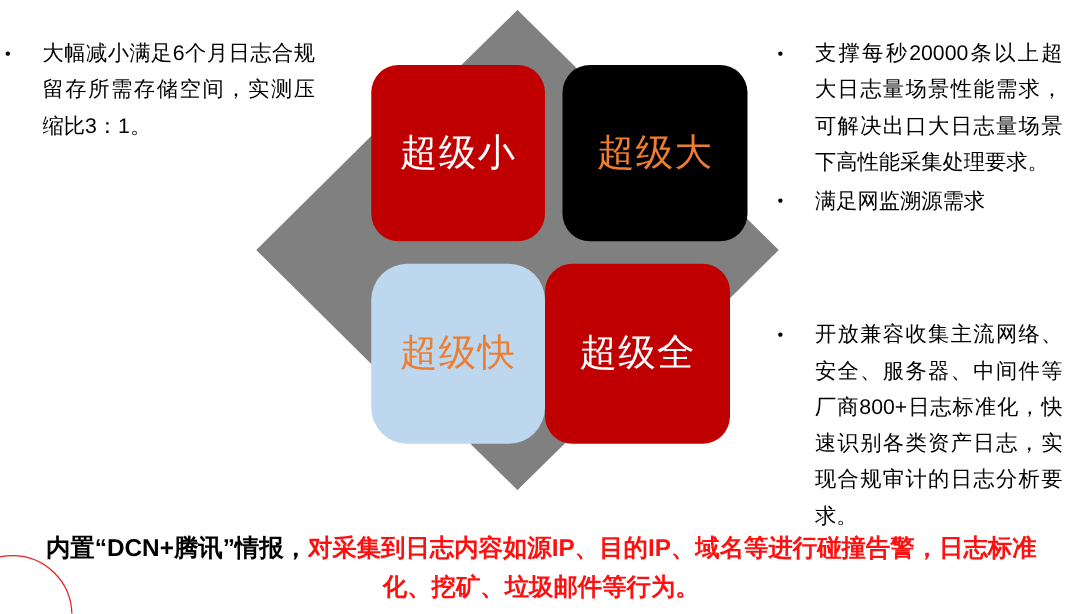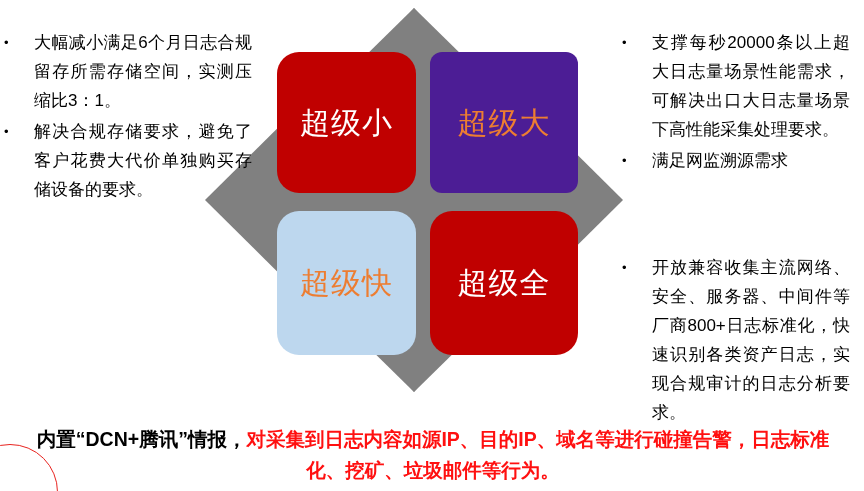--- a/index.html
+++ b/index.html
@@ -40,32 +40,33 @@
   }
 
   
   .card {
     position: absolute;
     border-radius: 22px;
     display: flex;
     align-items: center;
     justify-content: center;
     box-sizing: border-box;
+    margin-left: 20px;
   }
   .card-label {
     font-size: 30px;
     font-weight: normal;
     letter-spacing: 1px;
     line-height: 1;
     white-space: nowrap;
   }
   #card-tl { left: 277px; top:  52px; width: 139px; height: 141px; }
   #card-tr { left: 430px; top:  52px; width: 148px; height: 141px; }
   #card-bl { left: 277px; top: 211px; width: 139px; height: 144px; }
-  #card-br { left: 430px; top: 211px; width: 148px; height: 144px; }
+  #card-br { left: 416px; top: 211px; width: 148px; height: 144px; }
 
   
   .bullets {
     position: absolute;
     list-style: none;
     margin: 0;
     padding: 0;
   }
   .bullets li {
     position: relative;
@@ -116,35 +117,34 @@
     <polygon points="214,8 330,150 98,150" fill="#808080"></polygon>
     <polygon points="214,392 330,250 98,250" fill="#808080"></polygon>
     <polygon points="5,200 120,86 120,314" fill="#808080"></polygon>
     <polygon points="423,200 308,86 308,314" fill="#808080"></polygon>
   </svg>
 
   <div class="card" id="card-tl" style="background:#c00000;">
     <span class="card-label" style="color:#ffffff;">超级小</span>
   </div>
 
-  <div class="card" id="card-tr" style="background:#4c1d95;border-radius:12px;">
+  <div class="card" id="card-tr" style="background:#000000;">
     <span class="card-label" style="color:#ed7d31;">超级大</span>
   </div>
 
-  <div class="card" id="card-bl" style="background:#bdd7ee;">
+  <div class="card" id="card-bl" style="background:#bdd7ee;border-radius:29px;">
     <span class="card-label" style="color:#ed7d31;">超级快</span>
   </div>
 
   <div class="card" id="card-br" style="background:#c00000;">
     <span class="card-label" style="color:#ffffff;">超级全</span>
   </div>
 
   <ul class="bullets" id="bullets-tl">
     <li>大幅减小满足6个月日志合规留存所需存储空间，实测压缩比3：1。</li>
-    <li>解决合规存储要求，避免了客户花费大代价单独购买存储设备的要求。</li>
   </ul>
 
   <ul class="bullets" id="bullets-tr">
     <li>支撑每秒20000条以上超大日志量场景性能需求，可解决出口大日志量场景下高性能采集处理要求。</li>
     <li>满足网监溯源需求</li>
   </ul>
 
 
   <ul class="bullets" id="bullets-br">
     <li>开放兼容收集主流网络、安全、服务器、中间件等厂商800+日志标准化，快速识别各类资产日志，实现合规审计的日志分析要求。</li>

